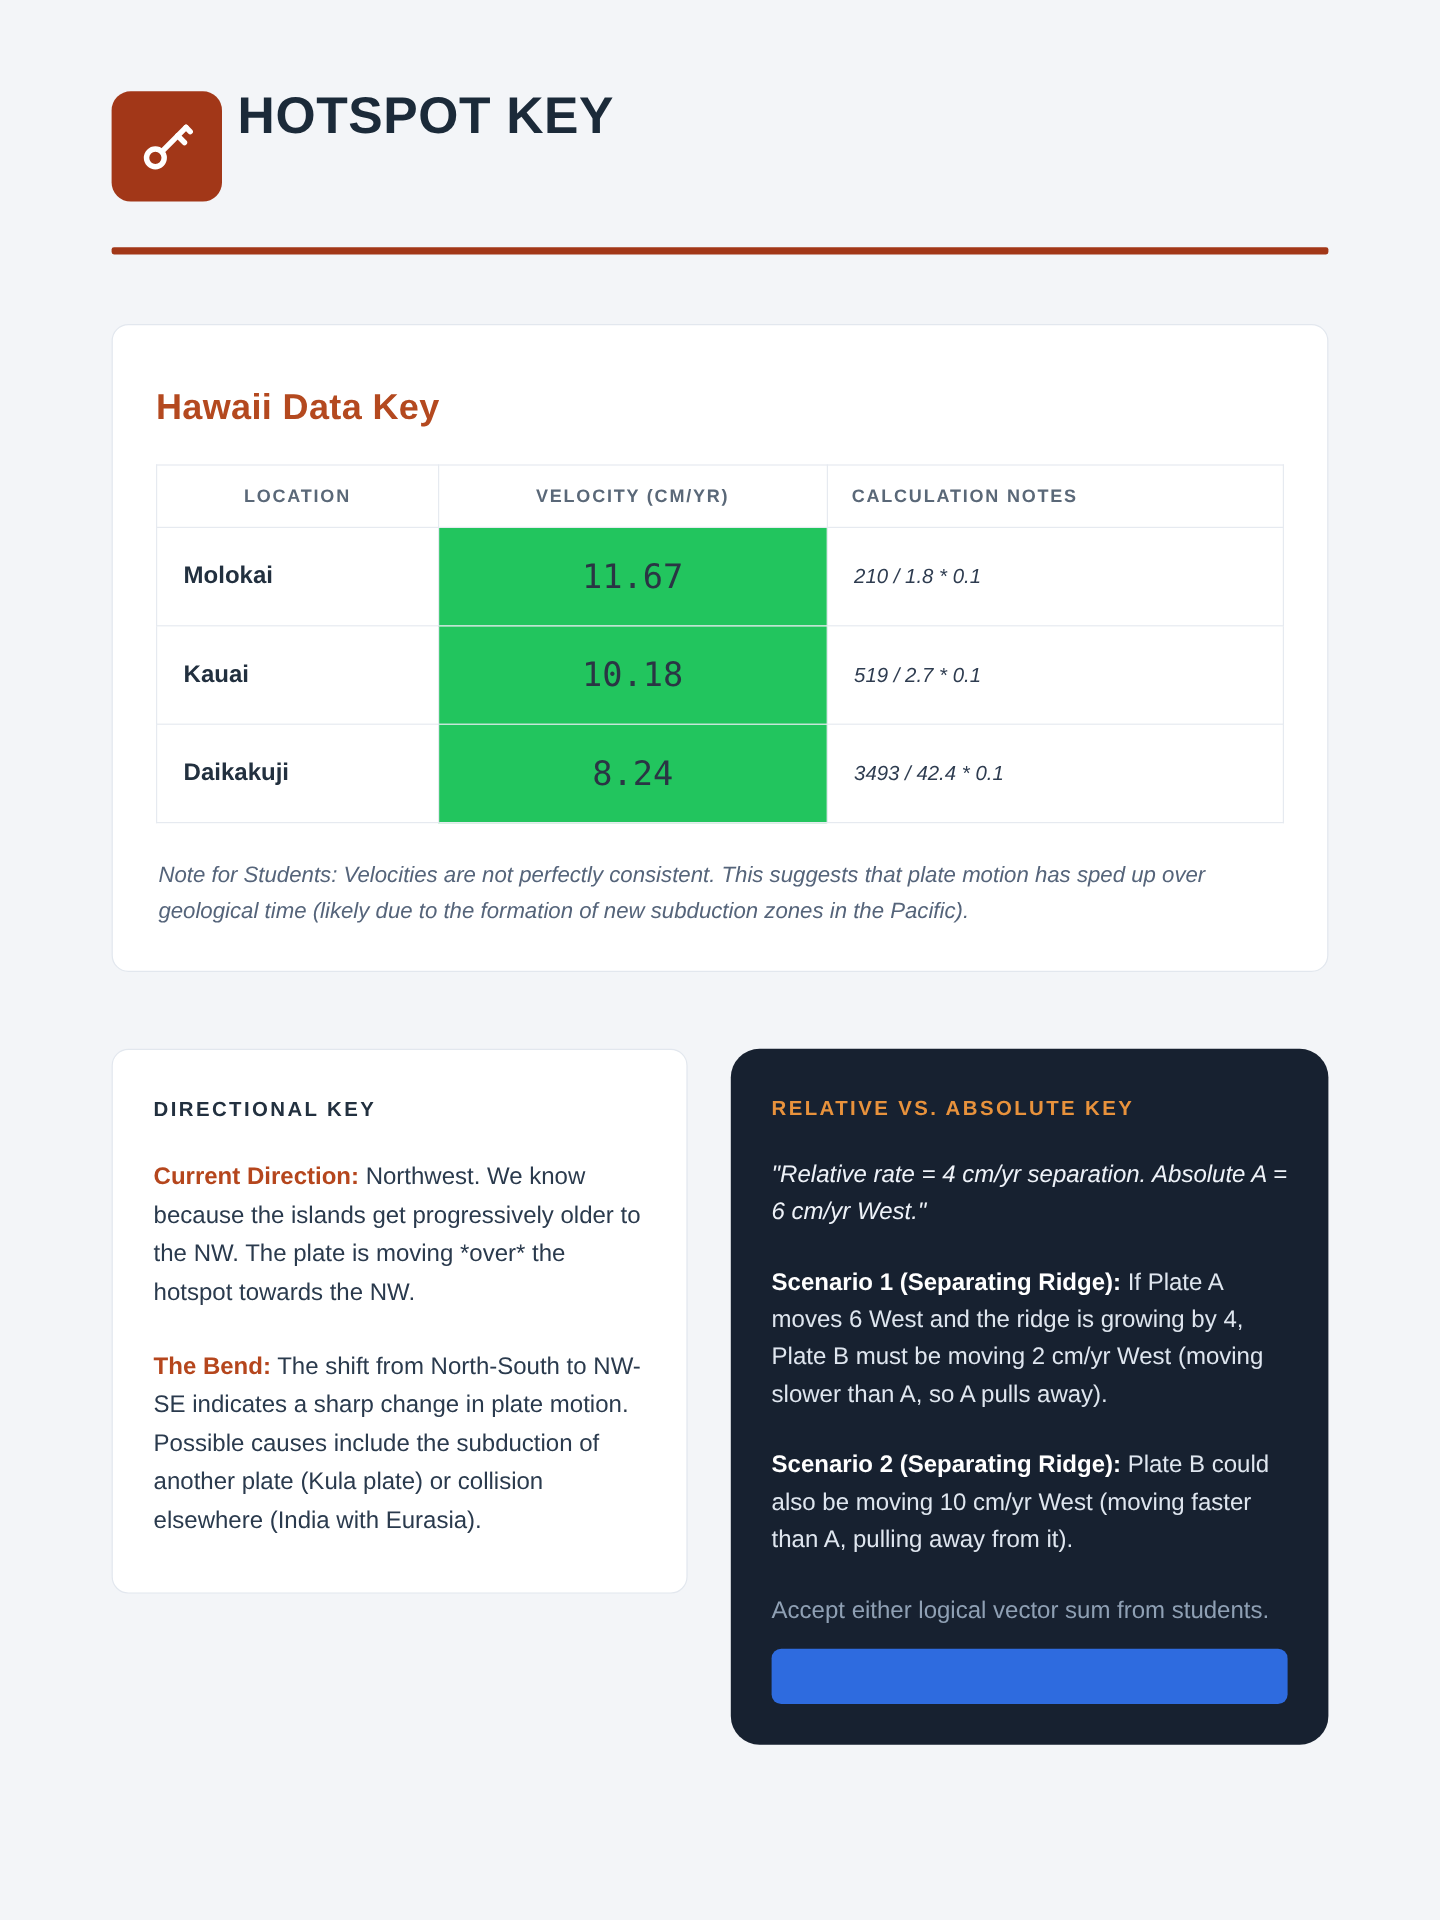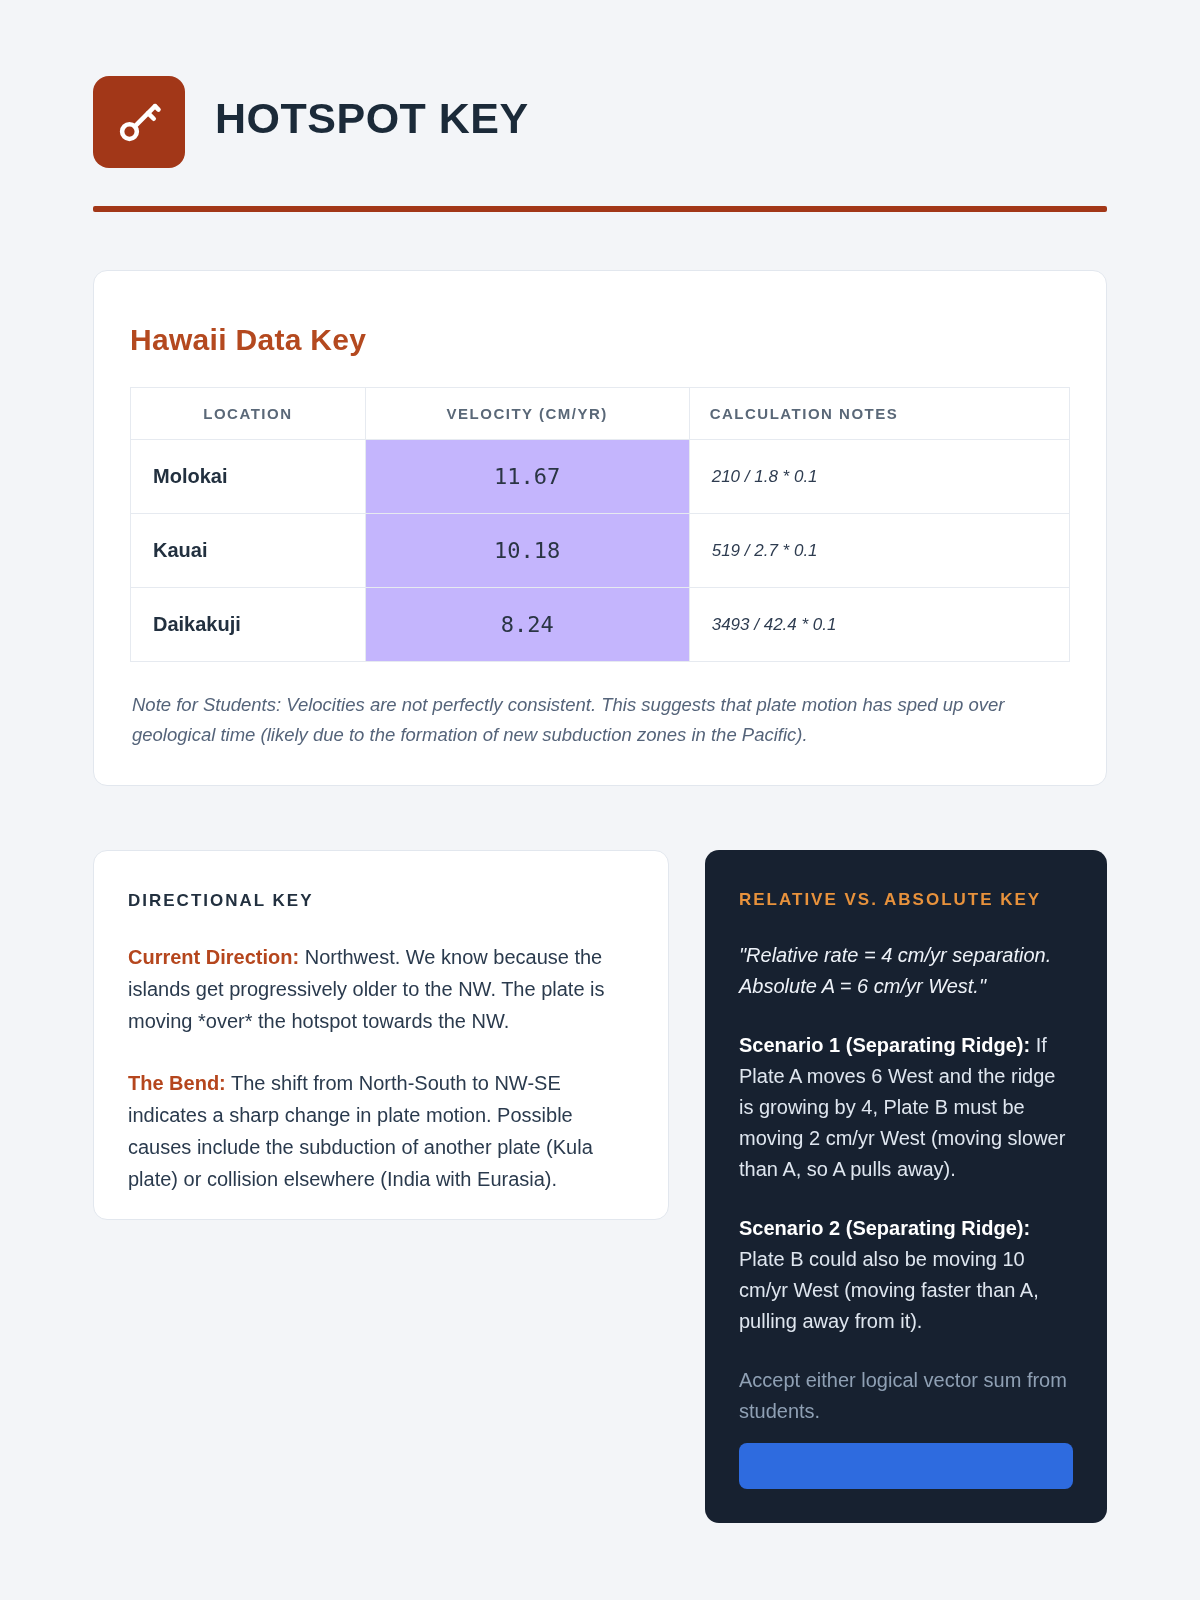--- a/index.html
+++ b/index.html
@@ -6,21 +6,21 @@
   html, body { margin: 0; padding: 0; }
   body {
     width: 1200px; height: 1600px; overflow: hidden;
     background: #f3f5f8;
     font-family: "Liberation Sans", sans-serif;
     color: #253243;
   }
   .page { width: 1014px; margin: 0 auto; padding-top: 76px; }
 
   
-  .hdr { display: flex; align-items: center; gap: 30px; }
+  .hdr { display: flex; gap: 13px; }
   .app-icon {
     width: 92px; height: 92px; flex: 0 0 92px;
     background: #a23718; border-radius: 16px;
     display: flex; align-items: center; justify-content: center;
   }
   .hdr-title {
     margin: 0 0 8px; font-size: 43px; font-weight: bold;
     color: #1b2a39; letter-spacing: 0.5px; line-height: 1;
   }
   .hdr-sub {
@@ -47,35 +47,35 @@
     color: #5a6878; padding: 17px 20px; border: 1px solid #e6eaf0;
     text-align: center; background: #ffffff;
   }
   .data-table th.th-notes { text-align: left; }
   .data-table td { border: 1px solid #e6eaf0; padding: 24px 22px; }
   .data-table col.c-loc { width: 25%; }
   .data-table col.c-vel { width: 34.5%; }
   .data-table col.c-notes { width: 40.5%; }
   td.loc { font-weight: bold; font-size: 20px; color: #22303f; }
   td.vel {
-    background: #c4b5fd; text-align: center;
-    font-family: "DejaVu Sans Mono", monospace; font-size: 22px; color: #2a3544;
+    background: #22c55e; text-align: center;
+    font-family: "DejaVu Sans Mono", monospace; font-size: 28px; color: #2a3544;
   }
   td.notes { font-style: italic; font-size: 17px; color: #2e3c50; }
   .note {
     margin: 28px 2px 0; font-style: italic; font-size: 18.5px;
     line-height: 1.6; color: #55647a;
   }
 
   
   .bottom-grid { display: flex; gap: 36px; margin-top: 64px; align-items: flex-start; }
-  .dir-card { width: 576px; padding: 40px 34px 24px; }
+  .dir-card { width: 480px; padding: 40px 34px 44px; }
   .dark-card {
     flex: 1; border: none; background: #172130; color: #dfe6ef;
-    padding: 40px 34px 34px; border-radius: 14px;
+    padding: 40px 34px 34px; border-radius: 24px;
   }
   .sec-title {
     margin: 0 0 30px; font-size: 17px; font-weight: bold;
     letter-spacing: 2px; color: #22303f;
   }
   .dark-card .sec-title { color: #e8923c; }
   .dir-card p { margin: 0 0 30px; font-size: 20px; line-height: 1.6; color: #2a3a4d; }
   .dir-card p:last-child { margin-bottom: 0; }
   .lead-rust { color: #b5461d; font-weight: bold; margin-top: 23px; }
   .dark-card p { margin: 0 0 28px; font-size: 20px; line-height: 1.55; }

